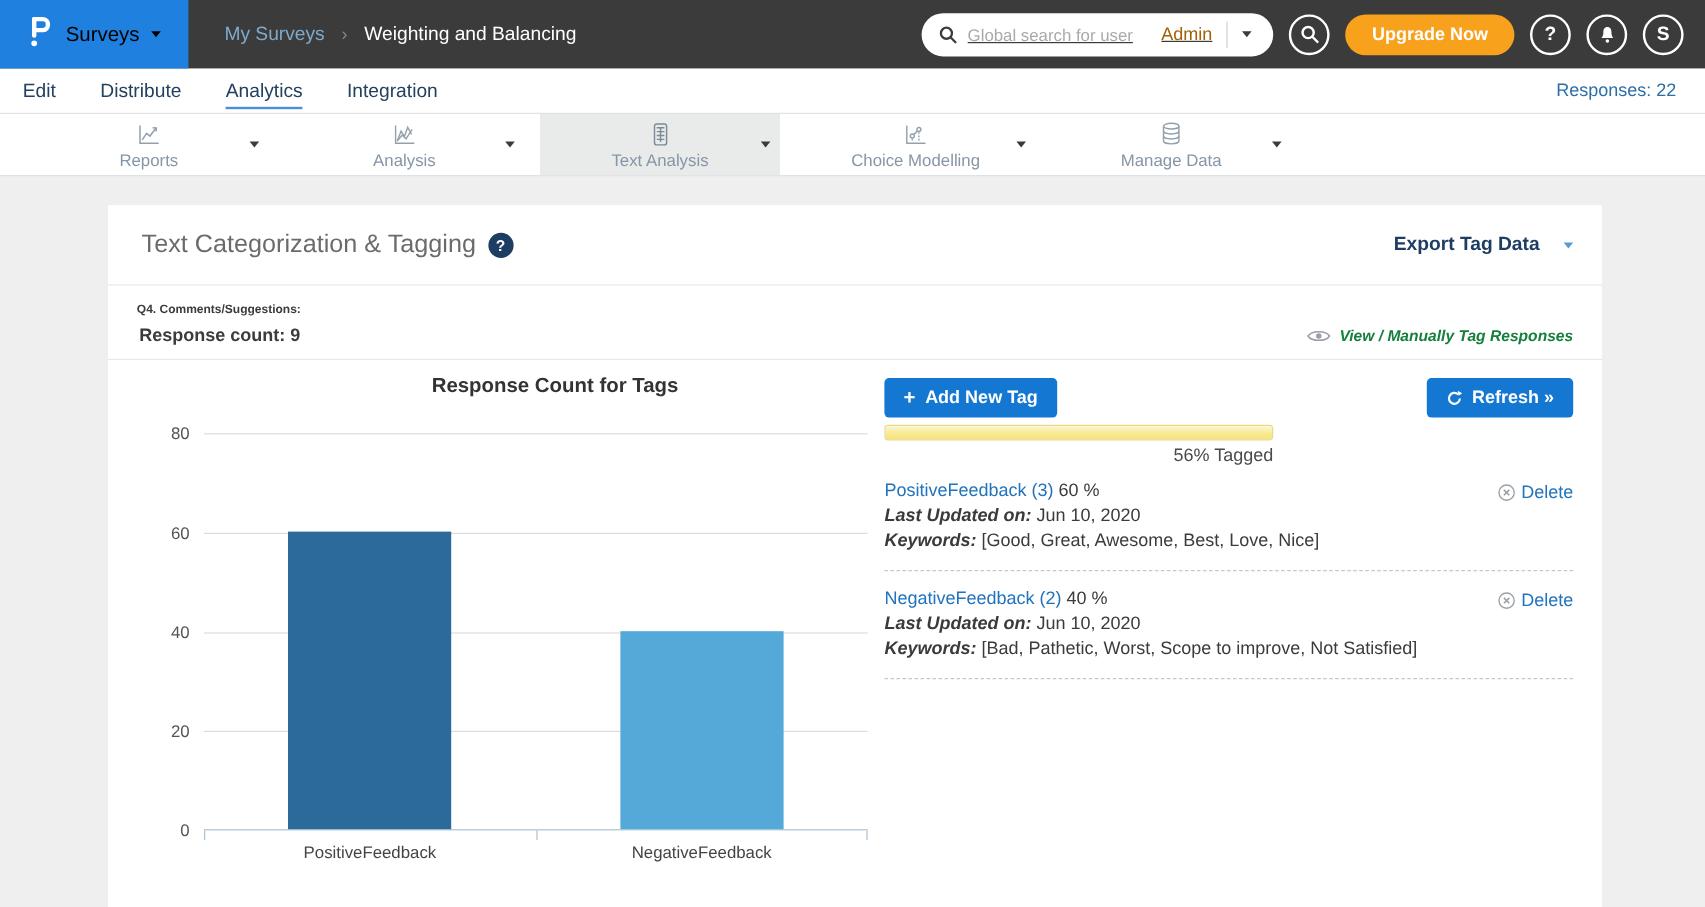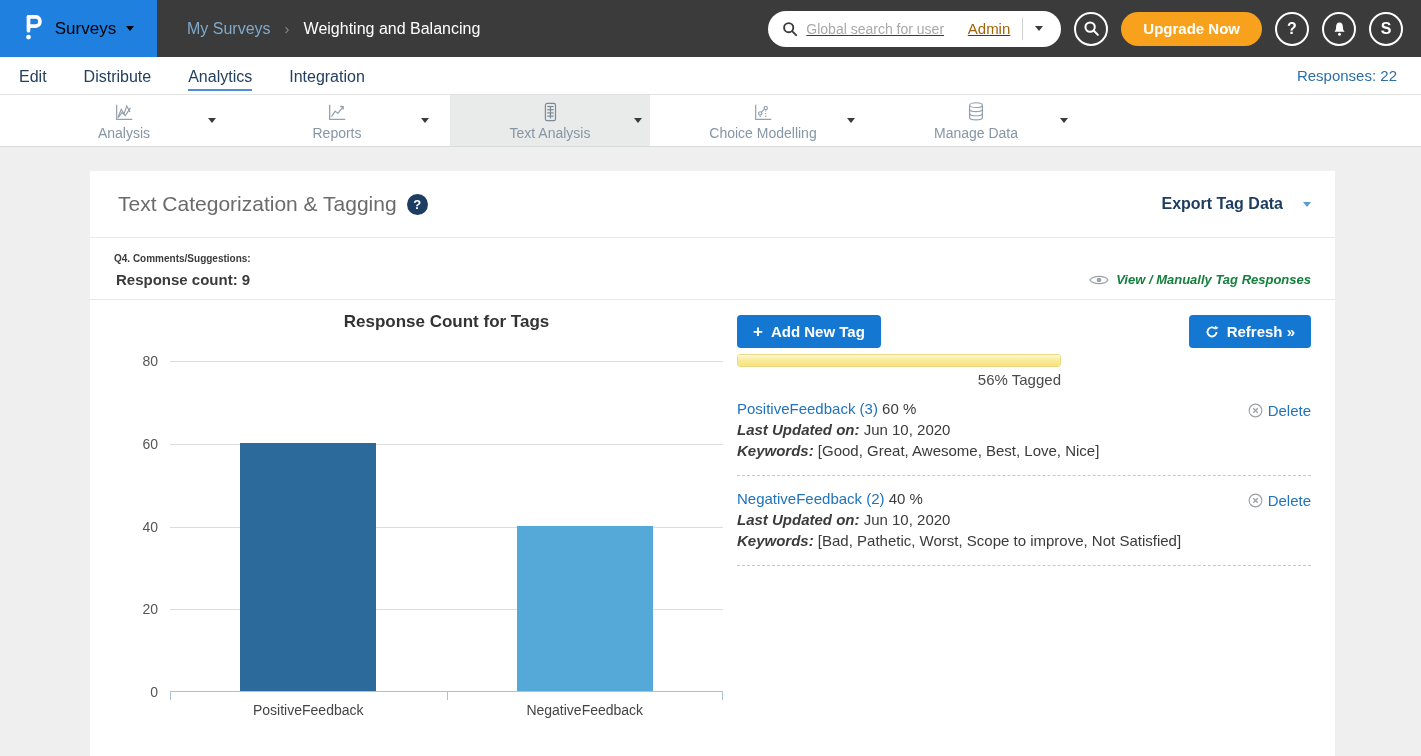--- a/index.html
+++ b/index.html
@@ -54,21 +54,21 @@
   .q-row { height:62px; padding:10px 24px 0; position:relative; border-bottom:1px solid #e8e8e8; }
   .q-title { font-size:10px; font-weight:bold; color:#3b3b3b; line-height:21px; }
   .q-count { font-size:15px; font-weight:bold; color:#3b3b3b; line-height:21px; margin-left:2px; }
   .view-link { position:absolute; right:24px; bottom:12px; display:flex; align-items:center; gap:7px; cursor:pointer; }
   .view-link-label { font-size:13px; font-weight:bold; color:#15803d;font-style:italic; }
 
   .body-area { position:relative; height:456px; }
 
   
   .chart { position:absolute; left:0; top:0; width:647px; height:456px; }
-  .chart-title { position:absolute; left:80px; top:12px; width:553px; text-align:center; font-size:17px; font-weight:bold; color:#333; }
+  .chart-title { position:absolute; left:96px; top:12px; width:553px; text-align:center; font-size:17px; font-weight:bold; color:#333; }
   .plot { position:absolute; left:80px; top:61px; width:553px; height:331px; border-bottom:1px solid #a9c2d4; }
   .gridline { position:absolute; left:0; right:0; height:1px; background:#dcdcdc; }
   .bar { position:absolute; bottom:0; }
   .ytick { position:absolute; left:-56px; width:44px; text-align:right; font-size:14px; color:#555; }
   .xtick { position:absolute; text-align:center; font-size:14px; color:#444; }
   .axis-tick { position:absolute; width:1px; height:8px; background:#a9c2d4; top:331px; }
 
   
   .tag-panel { position:absolute; left:647px; top:15px; width:574px; }
   .panel-btn-row { display:flex; align-items:flex-start; }
@@ -155,38 +155,38 @@
     <span class="nav-item">Distribute</span>
     <span class="nav-item active">Analytics</span>
     <span class="nav-item">Integration</span>
   </div>
   <span class="nav-responses">Responses: 22</span>
 </nav>
 
 <div class="toolbar">
   <div class="tool-cell">
     <span class="tool-icon">
+      <svg width="22" height="22" viewBox="0 0 24 24" fill="none" stroke="#93a1ad" stroke-width="1.4">
+          <path d="M4 4 V20 H21"></path>
+          <polyline points="6,17 10,11 13,13.5 18.5,6.5"></polyline>
+          <polyline points="15.5,6 18.8,6.2 18.6,9.4"></polyline>
+        </svg>
+    </span>
+    <span class="tool-label">Reports</span>
+    <span class="tool-caret caret sm"></span>
+  </div>
+  <div class="tool-cell">
+    <span class="tool-icon">
       <svg width="22" height="22" viewBox="0 0 24 24" fill="none" stroke="#93a1ad" stroke-width="1.3">
           <path d="M4 4 V20 H21"></path>
           <polyline points="5.5,18 9,9 12,14 15,5.5 18.5,12"></polyline>
           <polyline points="5.5,18 10,12.5 13.5,16 19,7.5"></polyline>
         </svg>
     </span>
     <span class="tool-label">Analysis</span>
-    <span class="tool-caret caret sm"></span>
-  </div>
-  <div class="tool-cell">
-    <span class="tool-icon">
-      <svg width="22" height="22" viewBox="0 0 24 24" fill="none" stroke="#93a1ad" stroke-width="1.4">
-          <path d="M4 4 V20 H21"></path>
-          <polyline points="6,17 10,11 13,13.5 18.5,6.5"></polyline>
-          <polyline points="15.5,6 18.8,6.2 18.6,9.4"></polyline>
-        </svg>
-    </span>
-    <span class="tool-label">Reports</span>
     <span class="tool-caret caret sm"></span>
   </div>
   <div class="tool-cell active">
     <span class="tool-icon">
       <svg width="22" height="22" viewBox="0 0 24 24" fill="none" stroke="#7b8a97" stroke-width="1.3">
           <rect x="7" y="2.5" width="11" height="19" rx="2"></rect>
           <line x1="9" y1="6" x2="16" y2="6"></line>
           <line x1="9" y1="9.5" x2="16" y2="9.5"></line>
           <line x1="9" y1="13" x2="16" y2="13"></line>
           <line x1="9" y1="16.5" x2="16" y2="16.5"></line>

